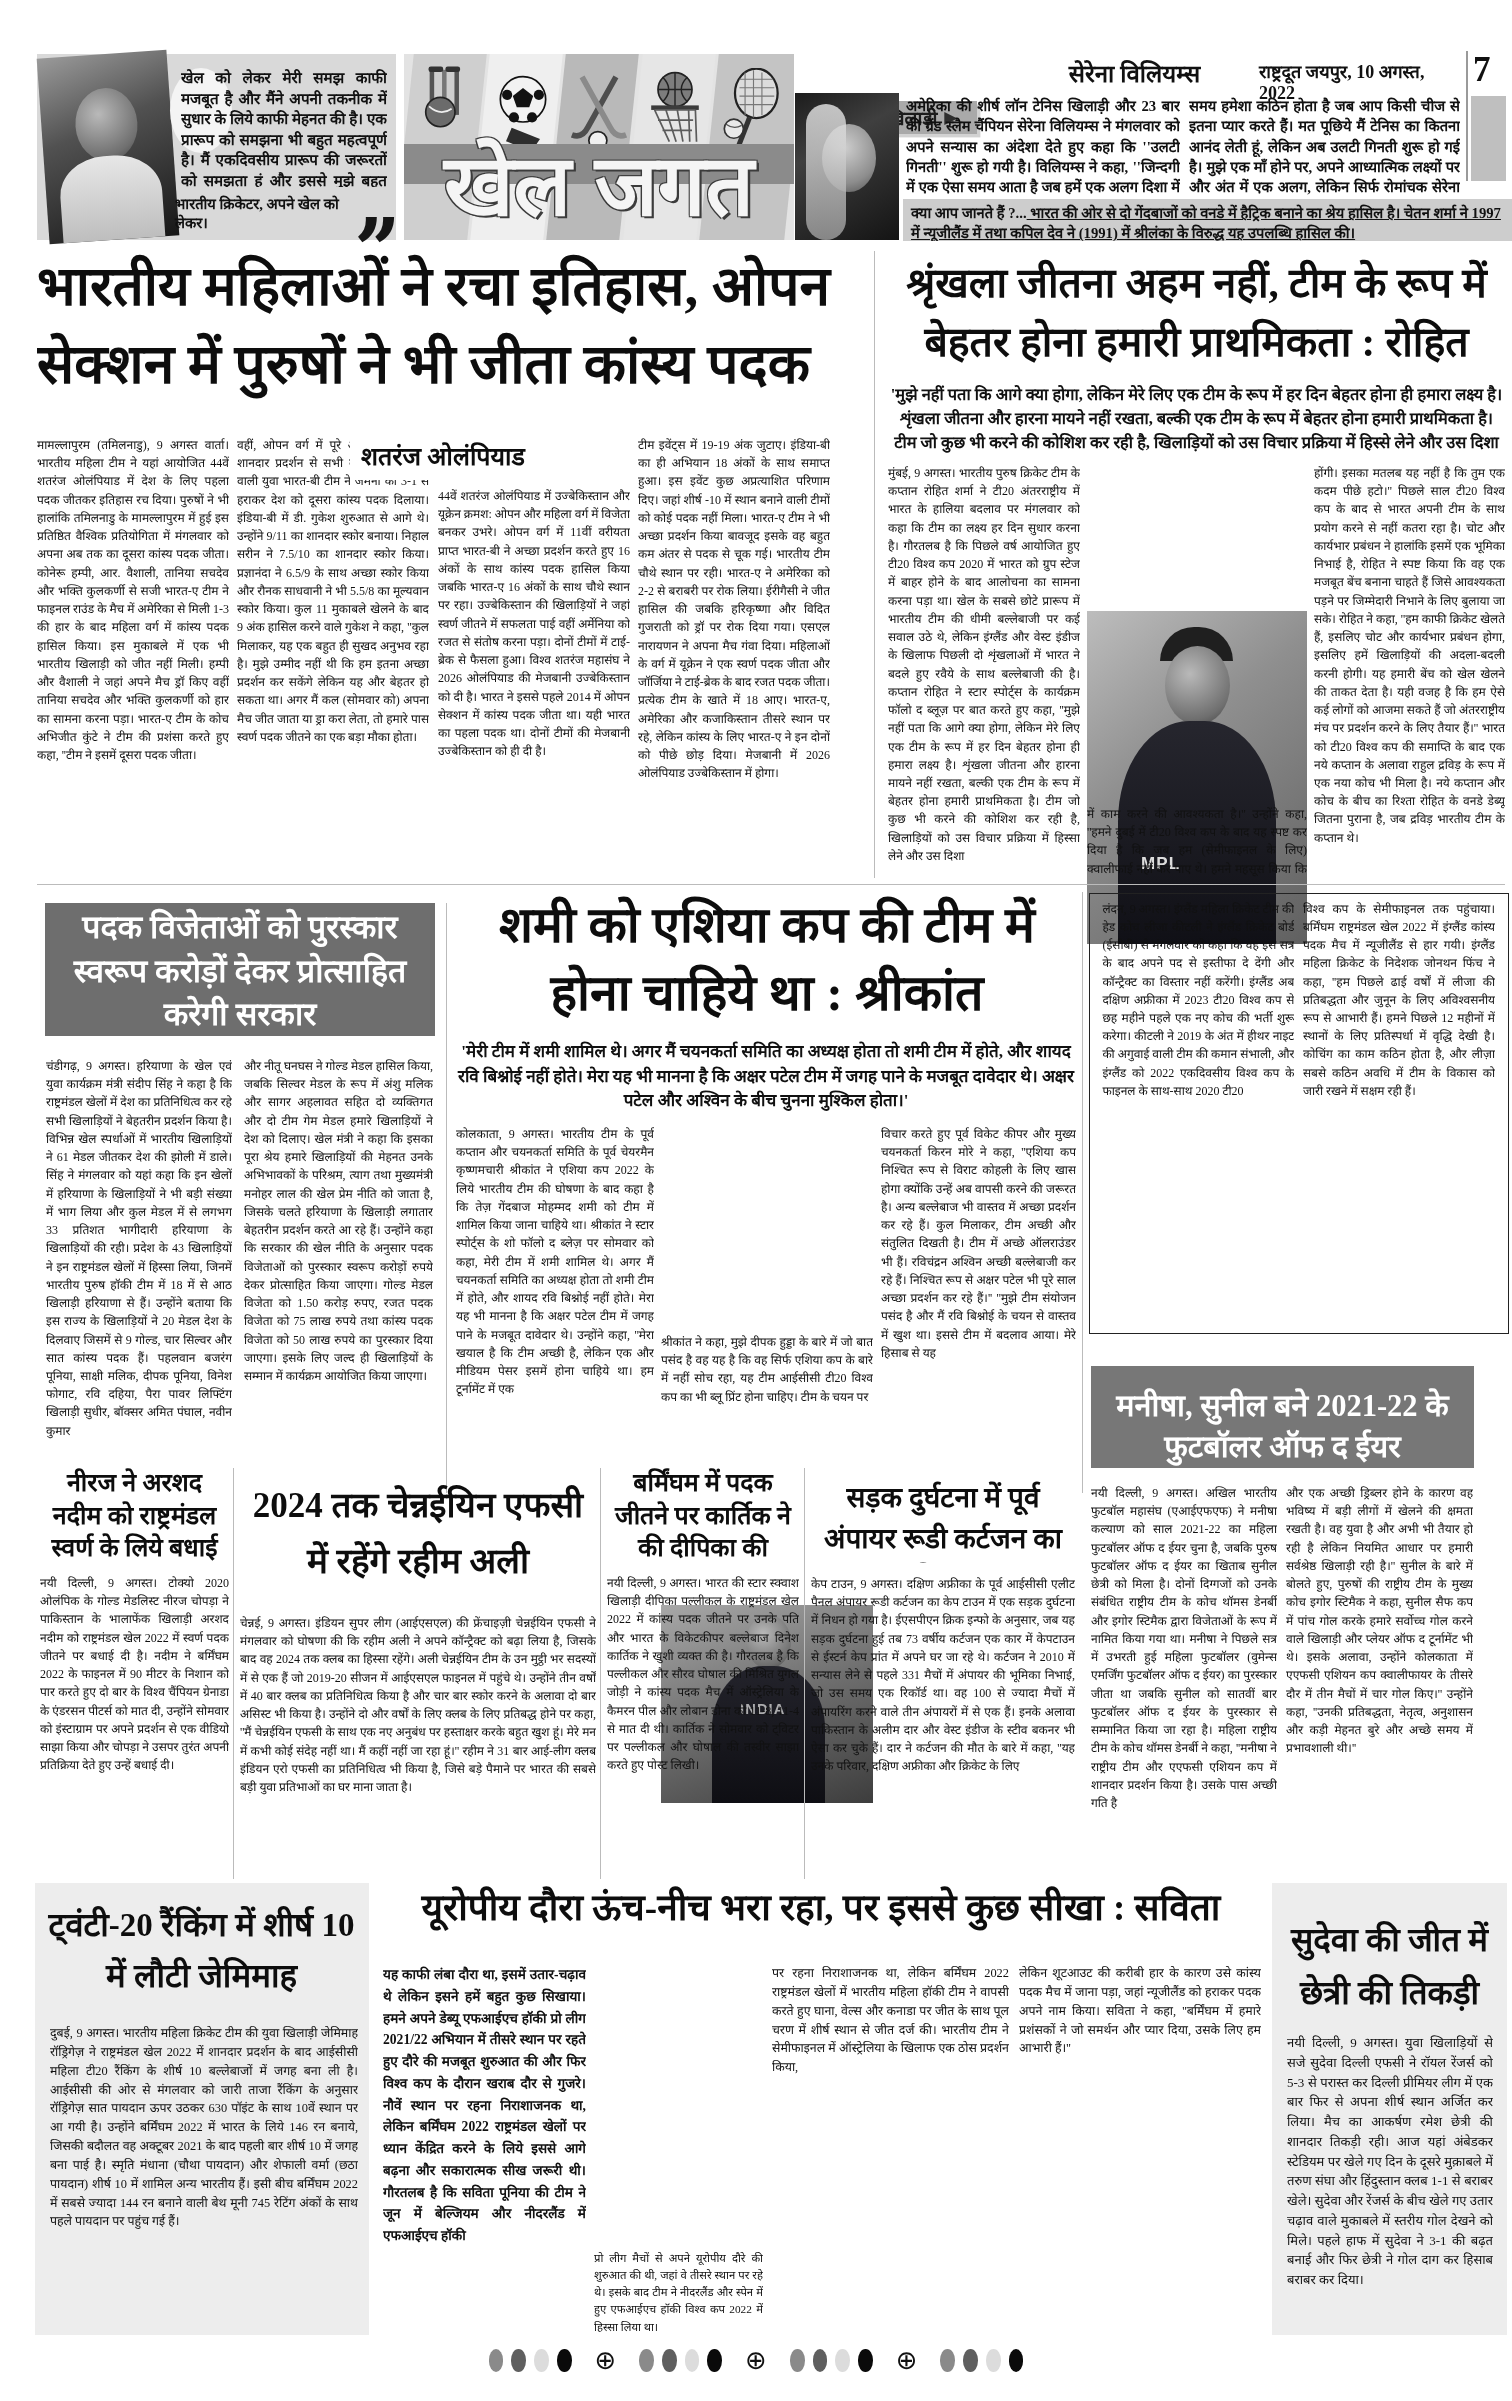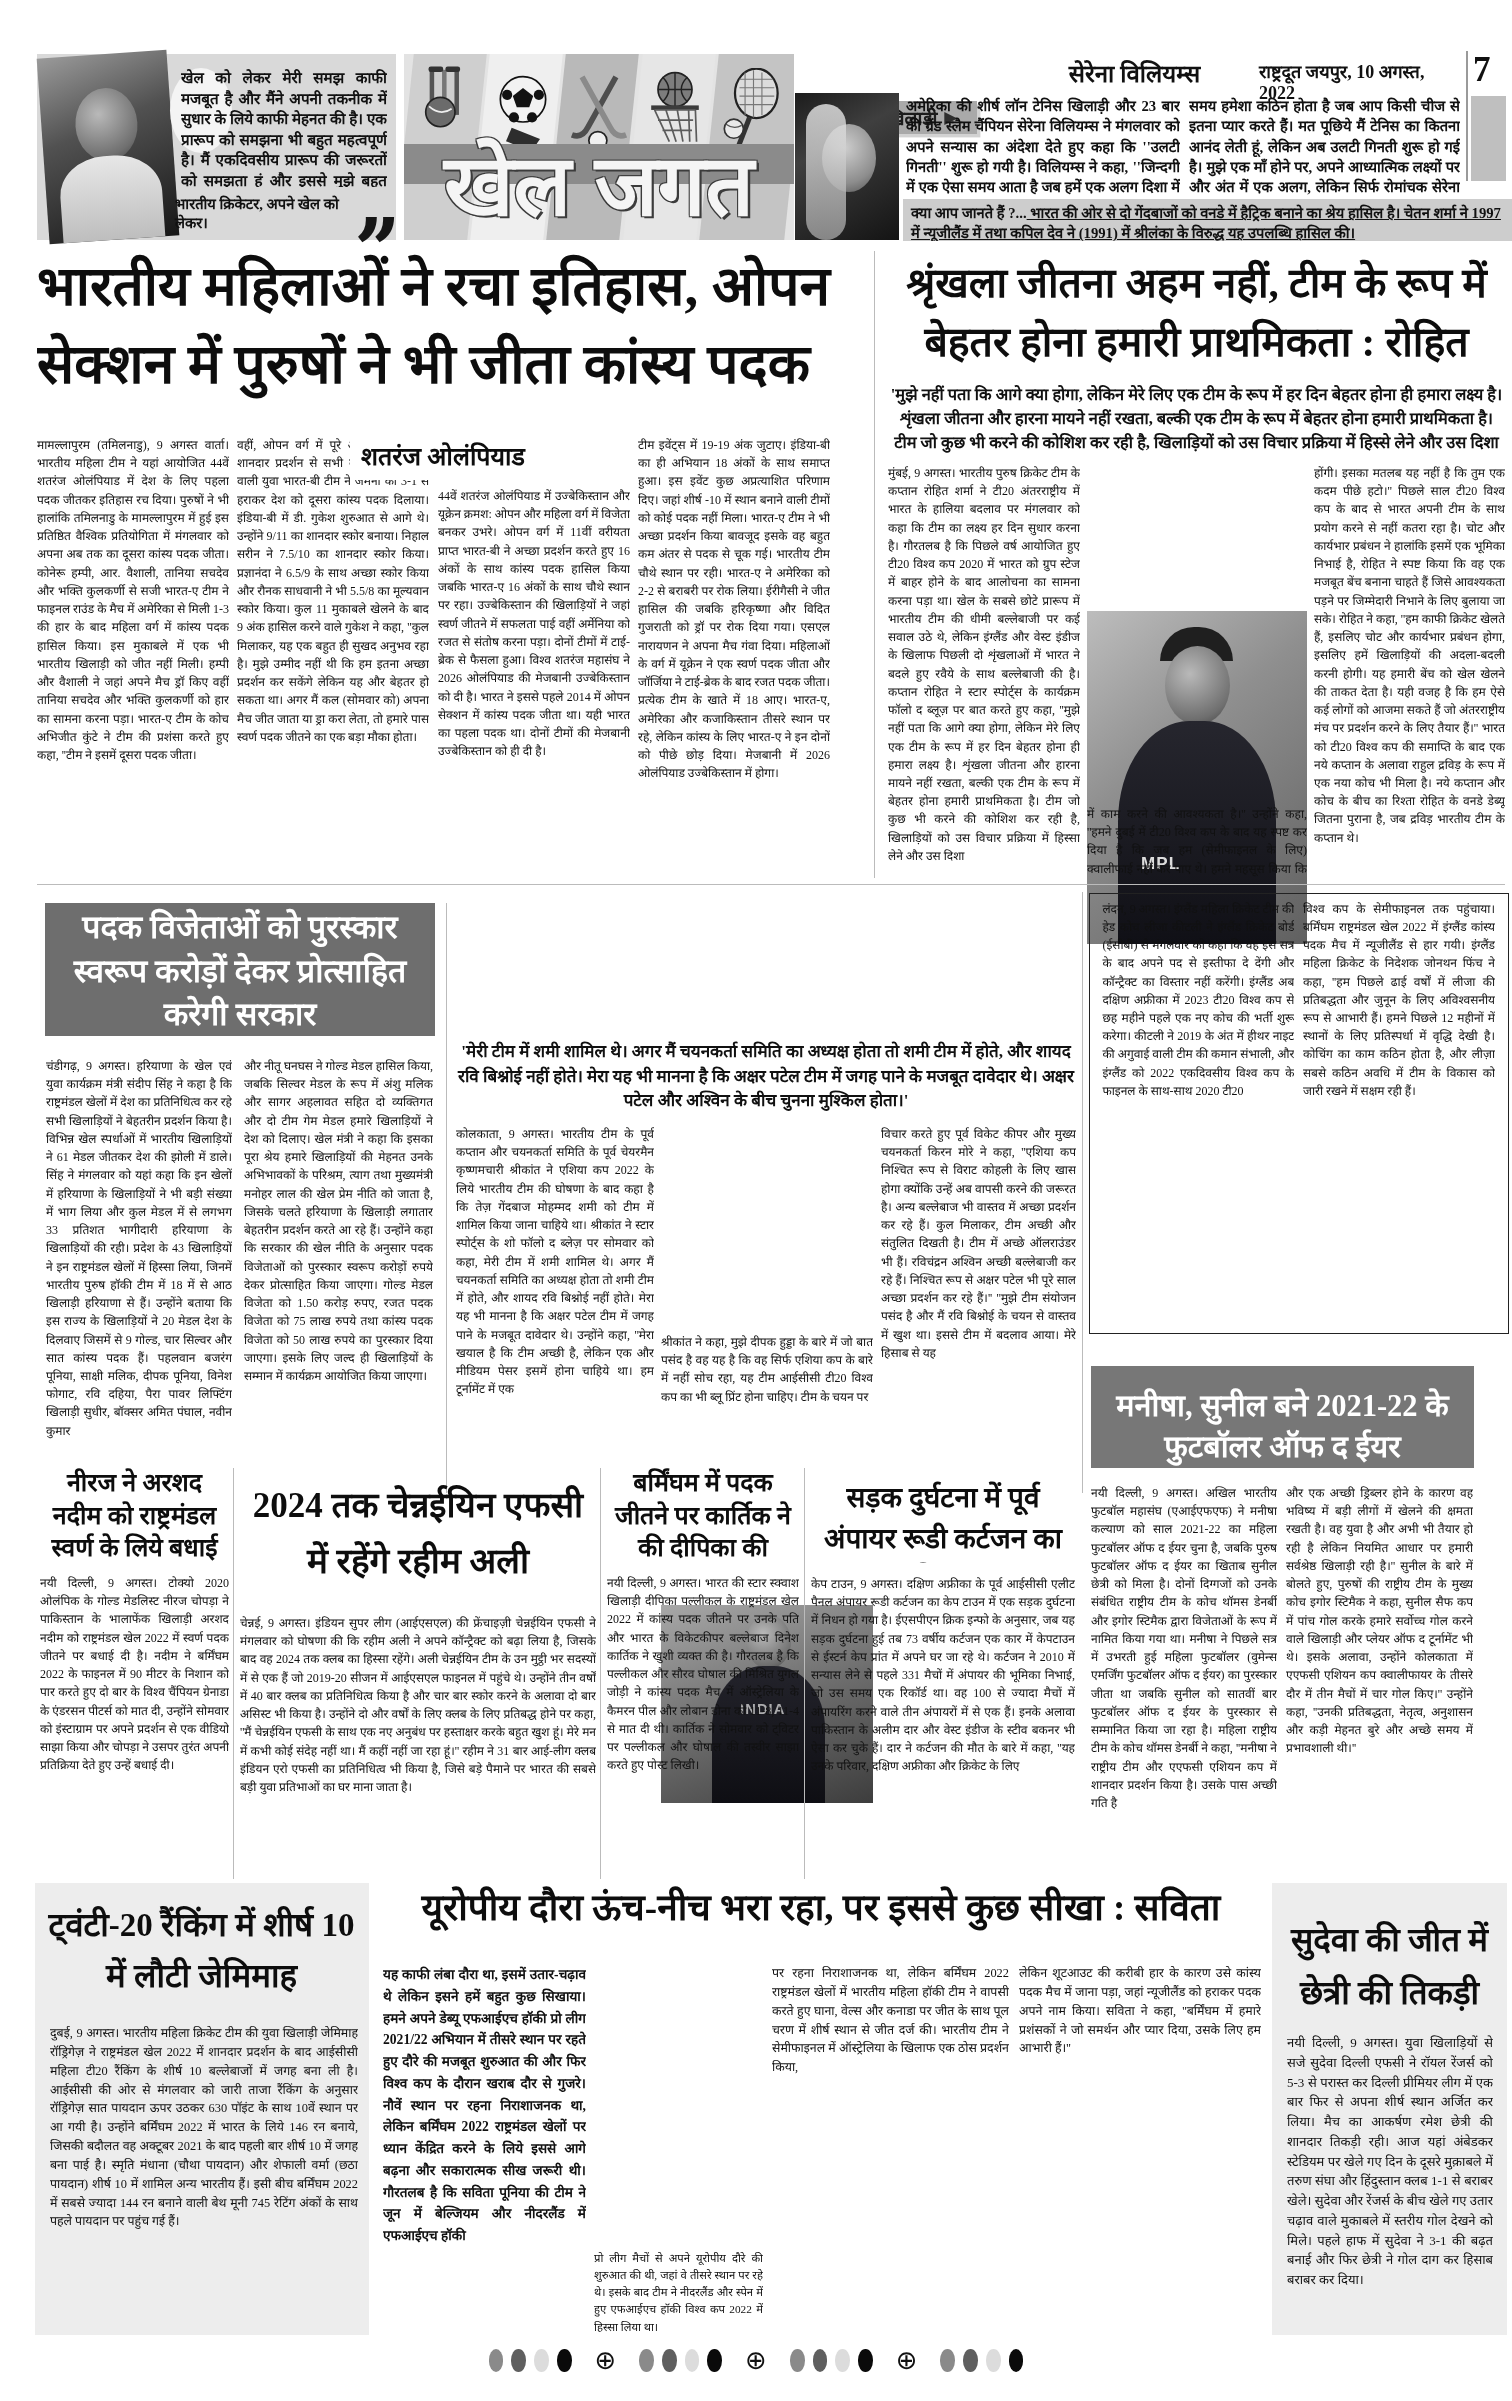--- a/index.html
+++ b/index.html
@@ -138,20 +138,21 @@
   <div class="abs hline" style="left:37px;top:884px;width:1468px;"></div>
 
   <div class="abs gray-box headline" style="left:45px;top:903px;width:390px;height:133px;">
     <span style="font-size:32px;line-height:1.35;color:#fff;padding:0 10.2px;">पदक विजेताओं को पुरस्कार स्वरूप करोड़ों देकर प्रोत्साहित करेगी सरकार</span>
   </div>
   <div class="abs just body-txt" style="left:46px;top:1057px;width:186px;height:436px;">चंडीगढ़, 9 अगस्त। हरियाणा के खेल एवं युवा कार्यक्रम मंत्री संदीप सिंह ने कहा है कि राष्ट्रमंडल खेलों में देश का प्रतिनिधित्व कर रहे सभी खिलाड़ियों ने बेहतरीन प्रदर्शन किया है। विभिन्न खेल स्पर्धाओं में भारतीय खिलाड़ियों ने 61 मेडल जीतकर देश की झोली में डाले। सिंह ने मंगलवार को यहां कहा कि इन खेलों में हरियाणा के खिलाड़ियों ने भी बड़ी संख्या में भाग लिया और कुल मेडल में से लगभग 33 प्रतिशत भागीदारी हरियाणा के खिलाड़ियों की रही। प्रदेश के 43 खिलाड़ियों ने इन राष्ट्रमंडल खेलों में हिस्सा लिया, जिनमें भारतीय पुरुष हॉकी टीम में 18 में से आठ खिलाड़ी हरियाणा से हैं। उन्होंने बताया कि इस राज्य के खिलाड़ियों ने 20 मेडल देश के दिलवाए जिसमें से 9 गोल्ड, चार सिल्वर और सात कांस्य पदक हैं। पहलवान बजरंग पूनिया, साक्षी मलिक, दीपक पूनिया, विनेश फोगाट, रवि दहिया, पैरा पावर लिफ्टिंग खिलाड़ी सुधीर, बॉक्सर अमित पंघाल, नवीन कुमार</div>
   <div class="abs just body-txt" style="left:244px;top:1057px;width:189px;height:436px;">और नीतू घनघस ने गोल्ड मेडल हासिल किया, जबकि सिल्वर मेडल के रूप में अंशु मलिक और सागर अहलावत सहित दो व्यक्तिगत और दो टीम गेम मेडल हमारे खिलाड़ियों ने देश को दिलाए। खेल मंत्री ने कहा कि इसका पूरा श्रेय हमारे खिलाड़ियों की मेहनत उनके अभिभावकों के परिश्रम, त्याग तथा मुख्यमंत्री मनोहर लाल की खेल प्रेम नीति को जाता है, जिसके चलते हरियाणा के खिलाड़ी लगातार बेहतरीन प्रदर्शन करते आ रहे हैं। उन्होंने कहा कि सरकार की खेल नीति के अनुसार पदक विजेताओं को पुरस्कार स्वरूप करोड़ों रुपये देकर प्रोत्साहित किया जाएगा। गोल्ड मेडल विजेता को 1.50 करोड़ रुपए, रजत पदक विजेता को 75 लाख रुपये तथा कांस्य पदक विजेता को 50 लाख रुपये का पुरस्कार दिया जाएगा। इसके लिए जल्द ही खिलाड़ियों के सम्मान में कार्यक्रम आयोजित किया जाएगा।</div>
 
   <div class="abs vline" style="left:446px;top:903px;height:590px;"></div>
 
+  <div class="abs headline" style="left:455px;top:892px;width:624px;height:138px;font-size:50px;line-height:1.35;">शमी को एशिया कप की टीम में होना चाहिये था  :  श्रीकांत</div>
   <div class="abs just lead-quote" style="left:457px;top:1040px;width:618px;height:76px;font-size:17px;line-height:1.45;">'मेरी टीम में शमी शामिल थे। अगर मैं चयनकर्ता समिति का अध्यक्ष होता तो शमी टीम में होते, और शायद रवि बिश्नोई नहीं होते। मेरा यह भी मानना है कि अक्षर पटेल टीम में जगह पाने के मजबूत दावेदार थे। अक्षर पटेल और अश्विन के बीच चुनना मुश्किल होता।'</div>
   <div class="abs just body-txt" style="left:456px;top:1125px;width:198px;height:368px;">कोलकाता, 9 अगस्त। भारतीय टीम के पूर्व कप्तान और चयनकर्ता समिति के पूर्व चेयरमैन कृष्णमचारी श्रीकांत ने एशिया कप 2022 के लिये भारतीय टीम की घोषणा के बाद कहा है कि तेज़ गेंदबाज मोहम्मद शमी को टीम में शामिल किया जाना चाहिये था। श्रीकांत ने स्टार स्पोर्ट्स के शो फॉलो द ब्लेज़ पर सोमवार को कहा, मेरी टीम में शमी शामिल थे। अगर मैं चयनकर्ता समिति का अध्यक्ष होता तो शमी टीम में होते, और शायद रवि बिश्नोई नहीं होते। मेरा यह भी मानना है कि अक्षर पटेल टीम में जगह पाने के मजबूत दावेदार थे। उन्होंने कहा, ''मेरा खयाल है कि टीम अच्छी है, लेकिन एक और मीडियम पेसर इसमें होना चाहिये था। हम टूर्नामेंट में एक</div>
   <div class="abs photo" style="left:661px;top:1125px;width:212px;height:198px;background:linear-gradient(160deg,#a8a8a8 0%,#6e6e6e 50%,#3d3d3d 100%);">
     <div class="head" style="left:85px;top:10.2px;width:45px;height:54px;"></div>
     <div class="torso" style="left:51px;top:61px;width:113px;height:138px;background:linear-gradient(180deg,#23232b,#0e0e13);"></div>
     <div class="jersey-label" style="left:79px;top:96px;font-size:14.7px;opacity:.75;">INDIA</div>
   </div>
   <div class="abs just body-txt" style="left:661px;top:1333px;width:212px;height:160px;">श्रीकांत ने कहा, मुझे दीपक हुड्डा के बारे में जो बात पसंद है वह यह है कि वह सिर्फ एशिया कप के बारे में नहीं सोच रहा, यह टीम आईसीसी टी20 विश्व कप का भी ब्लू प्रिंट होना चाहिए। टीम के चयन पर</div>
   <div class="abs just body-txt" style="left:881px;top:1125px;width:195px;height:368px;">विचार करते हुए पूर्व विकेट कीपर और मुख्य चयनकर्ता किरन मोरे ने कहा, ''एशिया कप निश्चित रूप से विराट कोहली के लिए खास होगा क्योंकि उन्हें अब वापसी करने की जरूरत है। अन्य बल्लेबाज भी वास्तव में अच्छा प्रदर्शन कर रहे हैं। कुल मिलाकर, टीम अच्छी और संतुलित दिखती है। टीम में अच्छे ऑलराउंडर भी हैं। रविचंद्रन अश्विन अच्छी बल्लेबाजी कर रहे हैं। निश्चित रूप से अक्षर पटेल भी पूरे साल अच्छा प्रदर्शन कर रहे हैं।'' ''मुझे टीम संयोजन पसंद है और मैं रवि बिश्नोई के चयन से वास्तव में खुश था। इससे टीम में बदलाव आया। मेरे हिसाब से यह</div>
 

